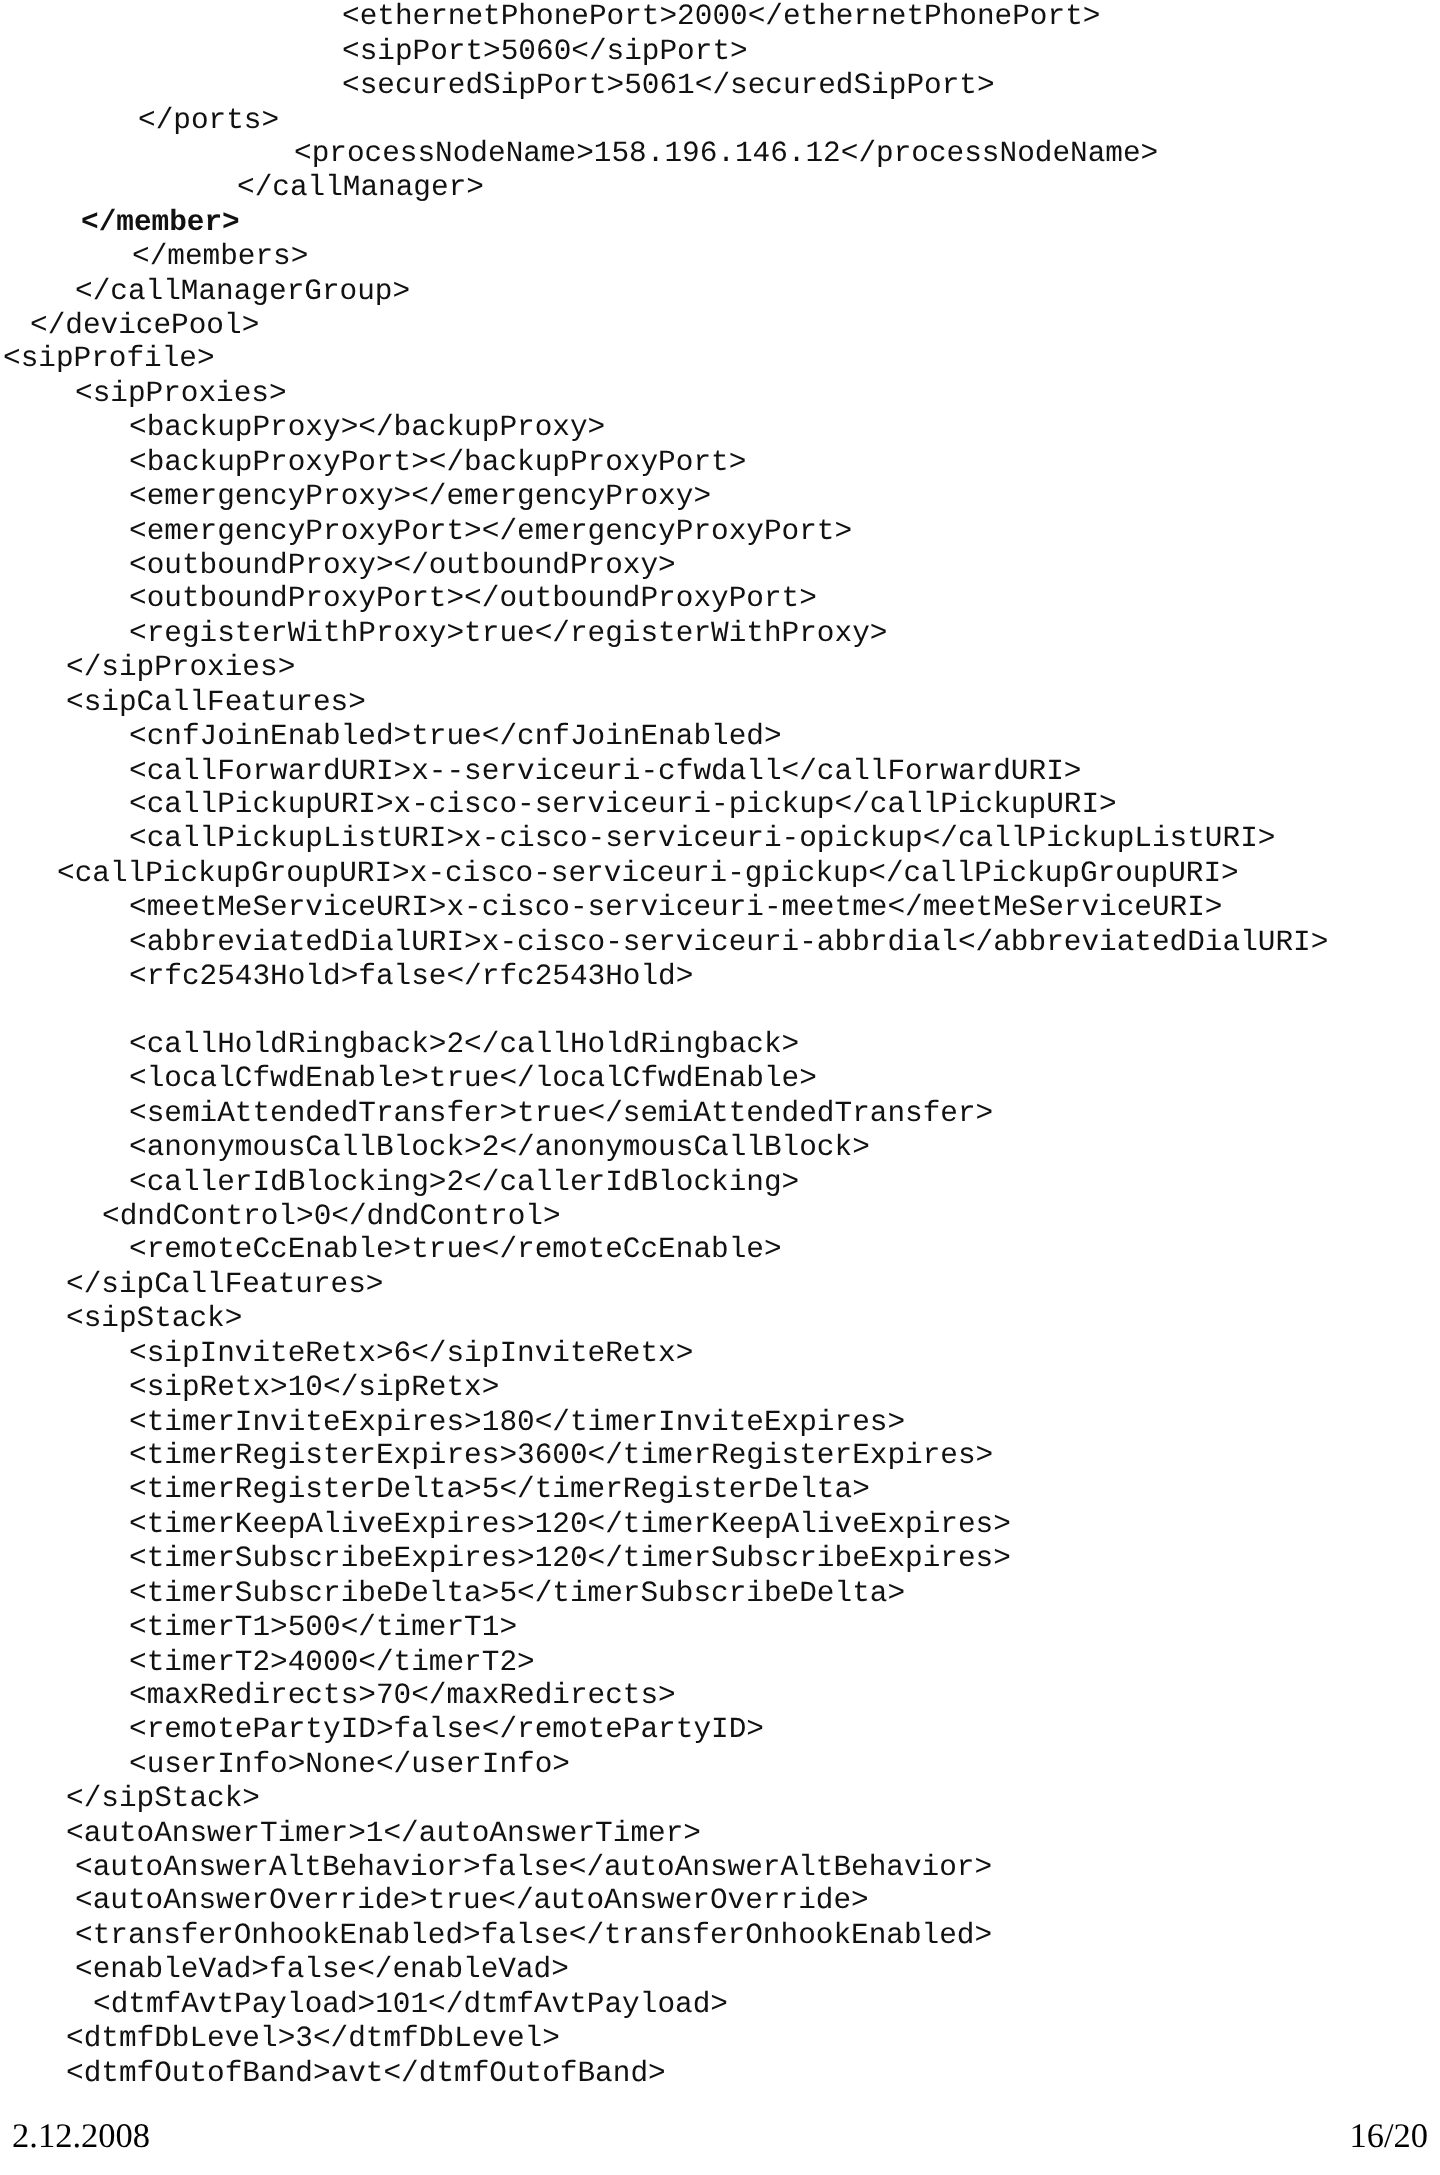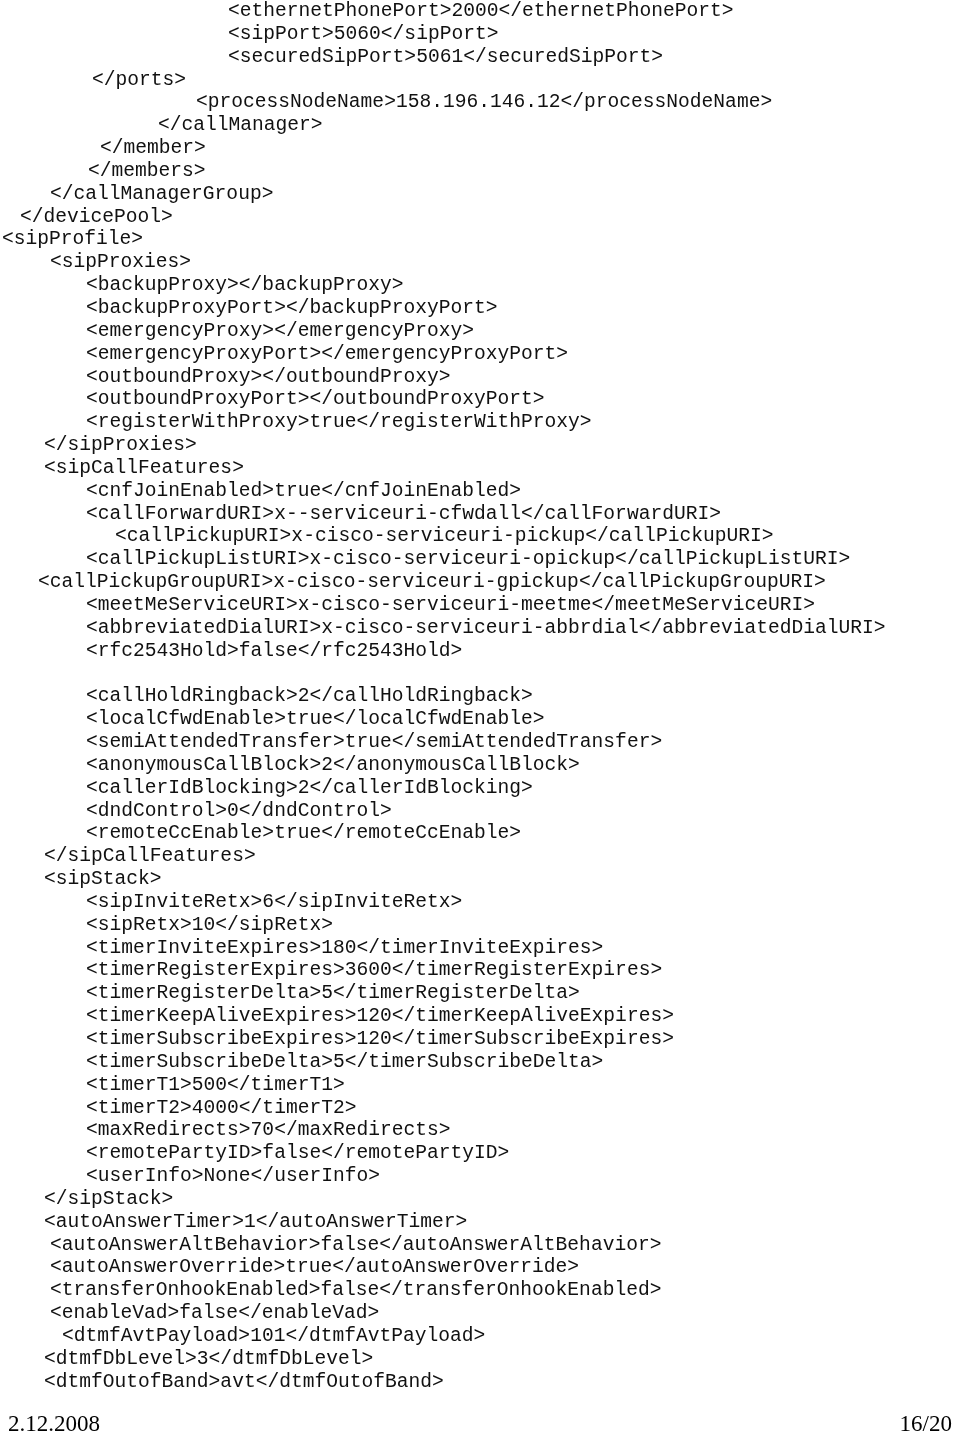--- a/index.html
+++ b/index.html
@@ -81,50 +81,50 @@
 
 <div class="page">
 
   <div class="code-listing">
       <div class="code-line" style="padding-left: 228px;">&lt;ethernetPhonePort&gt;2000&lt;/ethernetPhonePort&gt;</div>
       <div class="code-line" style="padding-left: 228px;">&lt;sipPort&gt;5060&lt;/sipPort&gt;</div>
       <div class="code-line" style="padding-left: 228px;">&lt;securedSipPort&gt;5061&lt;/securedSipPort&gt;</div>
       <div class="code-line" style="padding-left: 92px;">&lt;/ports&gt;</div>
       <div class="code-line" style="padding-left: 196px;">&lt;processNodeName&gt;158.196.146.12&lt;/processNodeName&gt;</div>
       <div class="code-line" style="padding-left: 158px;">&lt;/callManager&gt;</div>
-      <div class="code-line" style="padding-left: 100px;">&lt;/member&gt;</div>
+      <div class="code-line" style="padding-left: 54px; font-weight: bold;">&lt;/member&gt;</div>
       <div class="code-line" style="padding-left: 88px;">&lt;/members&gt;</div>
       <div class="code-line" style="padding-left: 50px;">&lt;/callManagerGroup&gt;</div>
       <div class="code-line" style="padding-left: 20px;">&lt;/devicePool&gt;</div>
       <div class="code-line" style="padding-left: 2px;">&lt;sipProfile&gt;</div>
       <div class="code-line" style="padding-left: 50px;">&lt;sipProxies&gt;</div>
       <div class="code-line" style="padding-left: 86px;">&lt;backupProxy&gt;&lt;/backupProxy&gt;</div>
       <div class="code-line" style="padding-left: 86px;">&lt;backupProxyPort&gt;&lt;/backupProxyPort&gt;</div>
       <div class="code-line" style="padding-left: 86px;">&lt;emergencyProxy&gt;&lt;/emergencyProxy&gt;</div>
       <div class="code-line" style="padding-left: 86px;">&lt;emergencyProxyPort&gt;&lt;/emergencyProxyPort&gt;</div>
       <div class="code-line" style="padding-left: 86px;">&lt;outboundProxy&gt;&lt;/outboundProxy&gt;</div>
       <div class="code-line" style="padding-left: 86px;">&lt;outboundProxyPort&gt;&lt;/outboundProxyPort&gt;</div>
       <div class="code-line" style="padding-left: 86px;">&lt;registerWithProxy&gt;true&lt;/registerWithProxy&gt;</div>
       <div class="code-line" style="padding-left: 44px;">&lt;/sipProxies&gt;</div>
       <div class="code-line" style="padding-left: 44px;">&lt;sipCallFeatures&gt;</div>
       <div class="code-line" style="padding-left: 86px;">&lt;cnfJoinEnabled&gt;true&lt;/cnfJoinEnabled&gt;</div>
       <div class="code-line" style="padding-left: 86px;">&lt;callForwardURI&gt;x--serviceuri-cfwdall&lt;/callForwardURI&gt;</div>
-      <div class="code-line" style="padding-left: 86px; margin-left: 29px;">&lt;callPickupURI&gt;x-cisco-serviceuri-pickup&lt;/callPickupURI&gt;</div>
+      <div class="code-line" style="padding-left: 86px;">&lt;callPickupURI&gt;x-cisco-serviceuri-pickup&lt;/callPickupURI&gt;</div>
       <div class="code-line" style="padding-left: 86px;">&lt;callPickupListURI&gt;x-cisco-serviceuri-opickup&lt;/callPickupListURI&gt;</div>
       <div class="code-line" style="padding-left: 38px;">&lt;callPickupGroupURI&gt;x-cisco-serviceuri-gpickup&lt;/callPickupGroupURI&gt;</div>
       <div class="code-line" style="padding-left: 86px;">&lt;meetMeServiceURI&gt;x-cisco-serviceuri-meetme&lt;/meetMeServiceURI&gt;</div>
       <div class="code-line" style="padding-left: 86px;">&lt;abbreviatedDialURI&gt;x-cisco-serviceuri-abbrdial&lt;/abbreviatedDialURI&gt;</div>
       <div class="code-line" style="padding-left: 86px;">&lt;rfc2543Hold&gt;false&lt;/rfc2543Hold&gt;</div>
       <div class="code-line blank" style="padding-left: 86px;"></div>
       <div class="code-line" style="padding-left: 86px;">&lt;callHoldRingback&gt;2&lt;/callHoldRingback&gt;</div>
       <div class="code-line" style="padding-left: 86px;">&lt;localCfwdEnable&gt;true&lt;/localCfwdEnable&gt;</div>
       <div class="code-line" style="padding-left: 86px;">&lt;semiAttendedTransfer&gt;true&lt;/semiAttendedTransfer&gt;</div>
       <div class="code-line" style="padding-left: 86px;">&lt;anonymousCallBlock&gt;2&lt;/anonymousCallBlock&gt;</div>
       <div class="code-line" style="padding-left: 86px;">&lt;callerIdBlocking&gt;2&lt;/callerIdBlocking&gt;</div>
-      <div class="code-line" style="padding-left: 86px; font-family: Liberation Mono, monospace;">&lt;dndControl&gt;0&lt;/dndControl&gt;</div>
+      <div class="code-line" style="padding-left: 68px; font-family: Liberation Mono, monospace;">&lt;dndControl&gt;0&lt;/dndControl&gt;</div>
       <div class="code-line" style="padding-left: 86px;">&lt;remoteCcEnable&gt;true&lt;/remoteCcEnable&gt;</div>
       <div class="code-line" style="padding-left: 44px;">&lt;/sipCallFeatures&gt;</div>
       <div class="code-line" style="padding-left: 44px;">&lt;sipStack&gt;</div>
       <div class="code-line" style="padding-left: 86px;">&lt;sipInviteRetx&gt;6&lt;/sipInviteRetx&gt;</div>
       <div class="code-line" style="padding-left: 86px;">&lt;sipRetx&gt;10&lt;/sipRetx&gt;</div>
       <div class="code-line" style="padding-left: 86px;">&lt;timerInviteExpires&gt;180&lt;/timerInviteExpires&gt;</div>
       <div class="code-line" style="padding-left: 86px;">&lt;timerRegisterExpires&gt;3600&lt;/timerRegisterExpires&gt;</div>
       <div class="code-line" style="padding-left: 86px;">&lt;timerRegisterDelta&gt;5&lt;/timerRegisterDelta&gt;</div>
       <div class="code-line" style="padding-left: 86px;">&lt;timerKeepAliveExpires&gt;120&lt;/timerKeepAliveExpires&gt;</div>
       <div class="code-line" style="padding-left: 86px;">&lt;timerSubscribeExpires&gt;120&lt;/timerSubscribeExpires&gt;</div>

